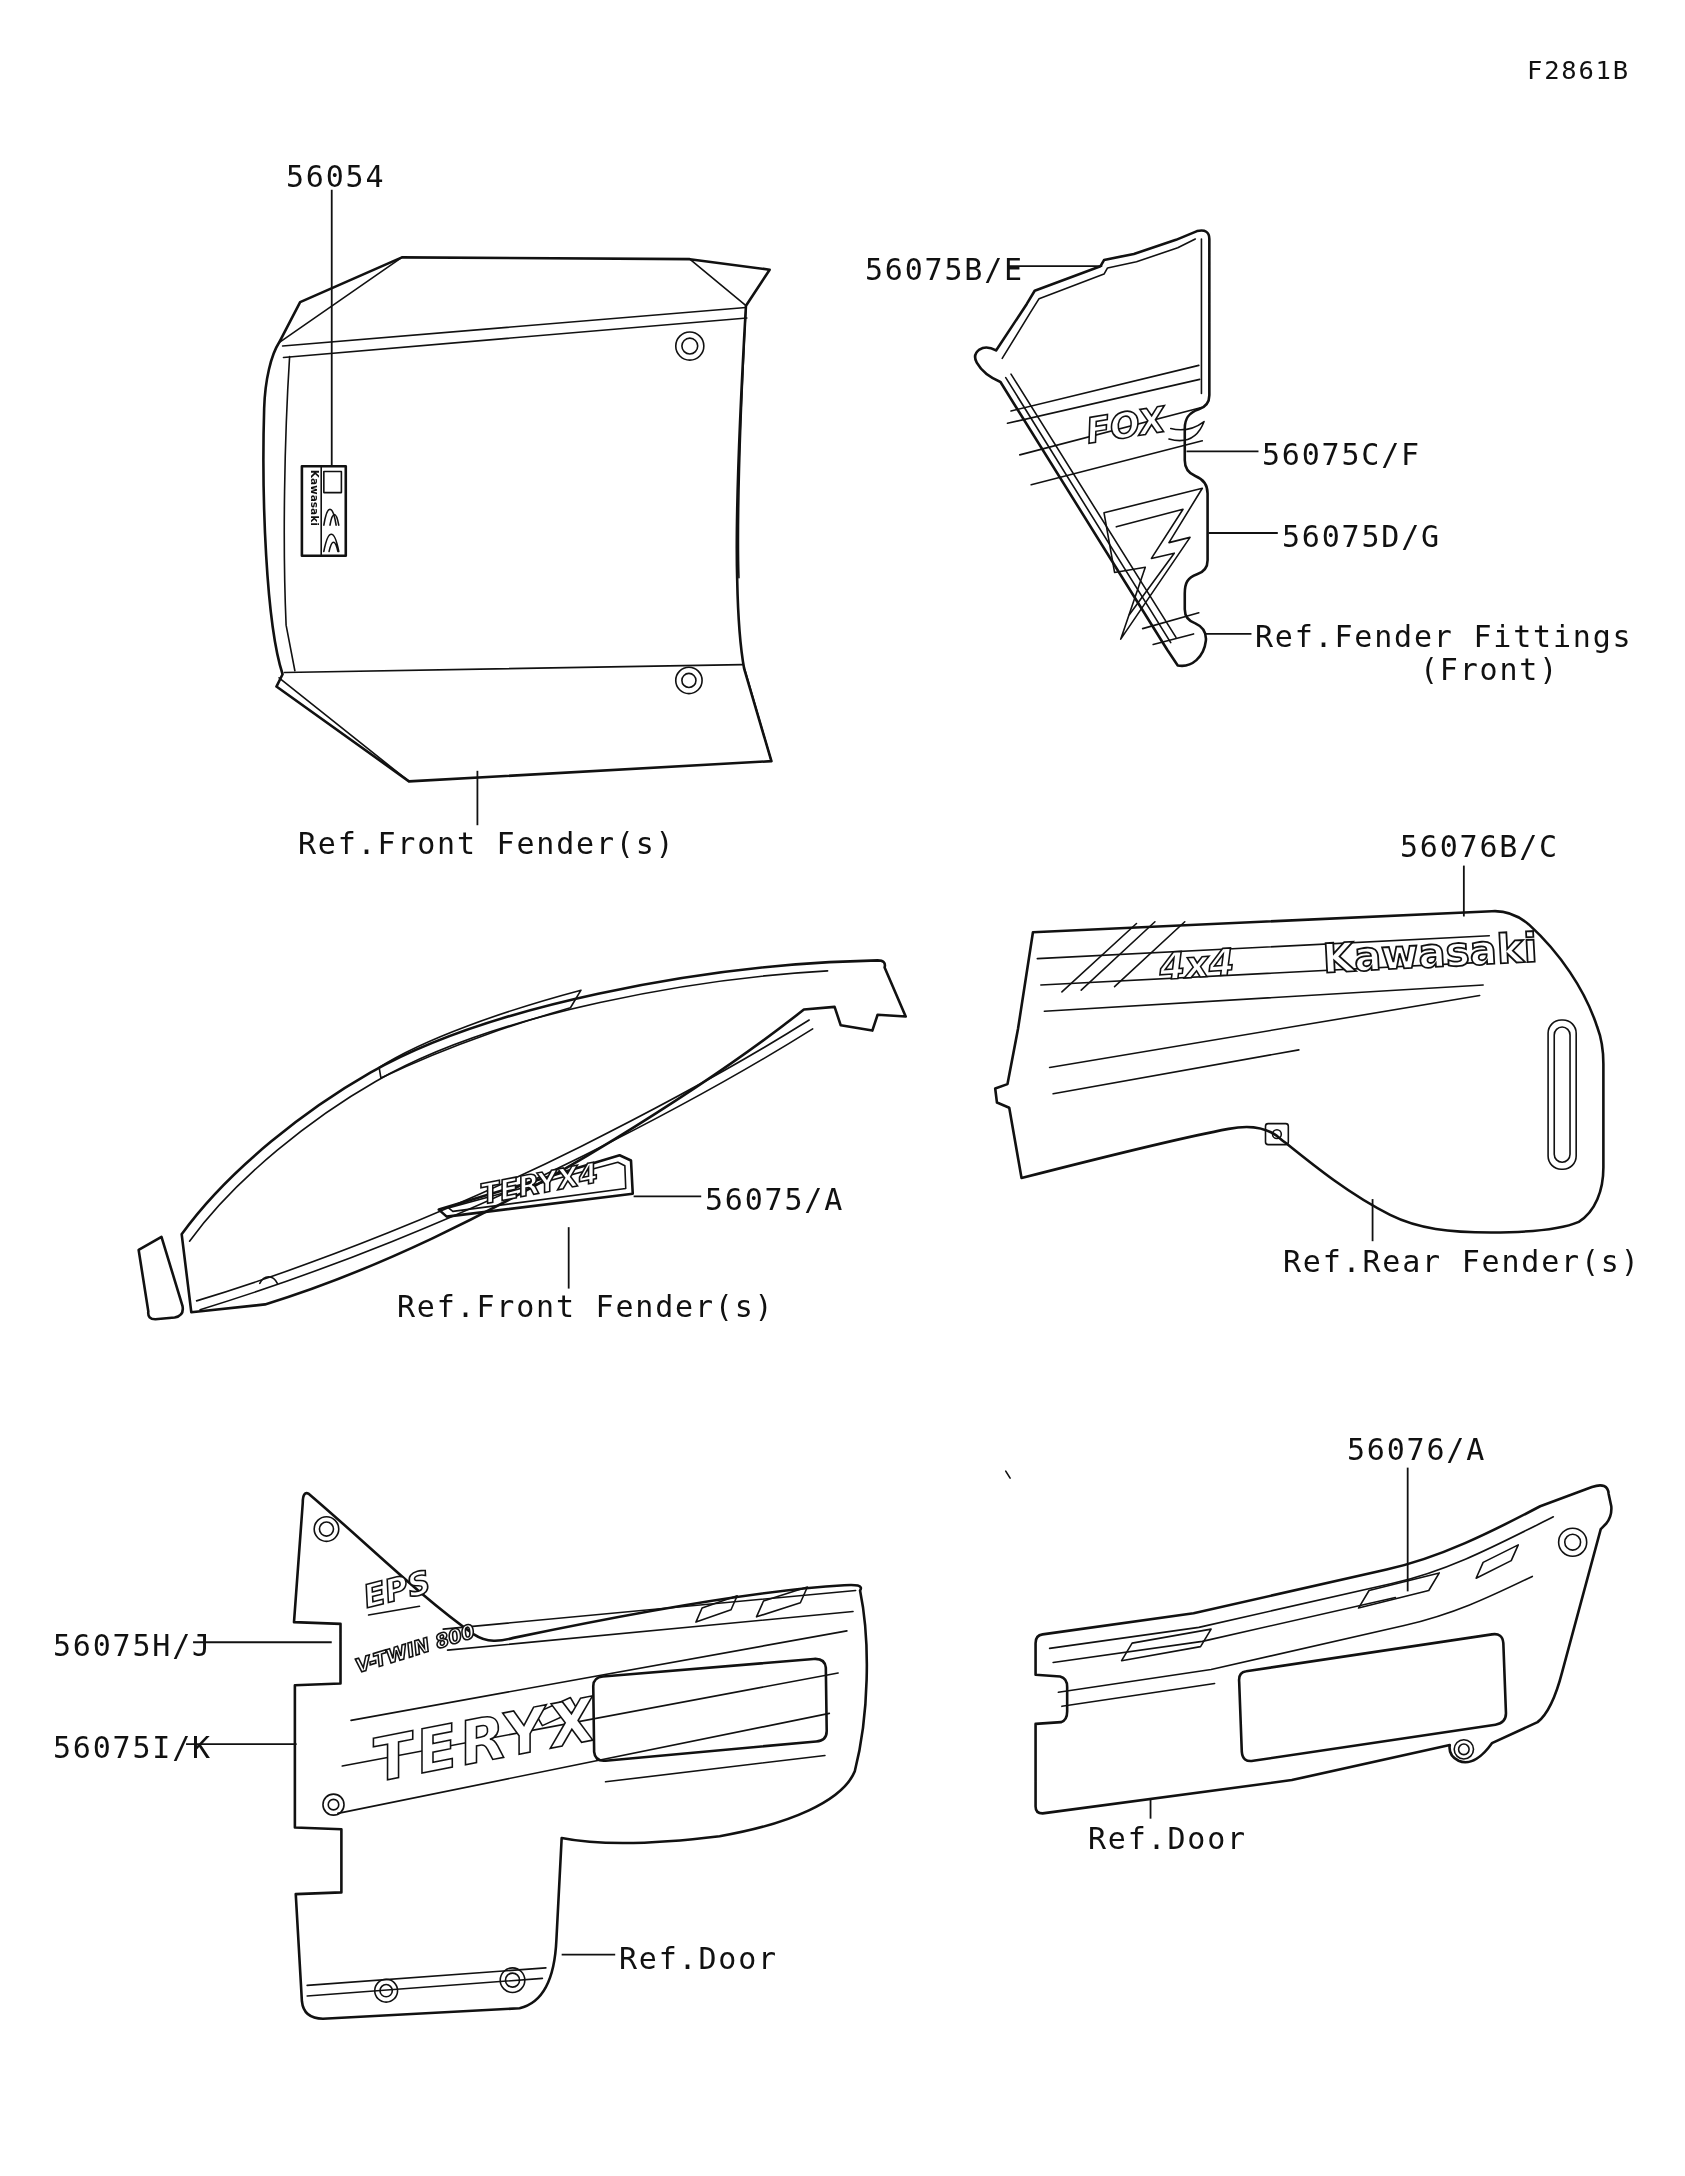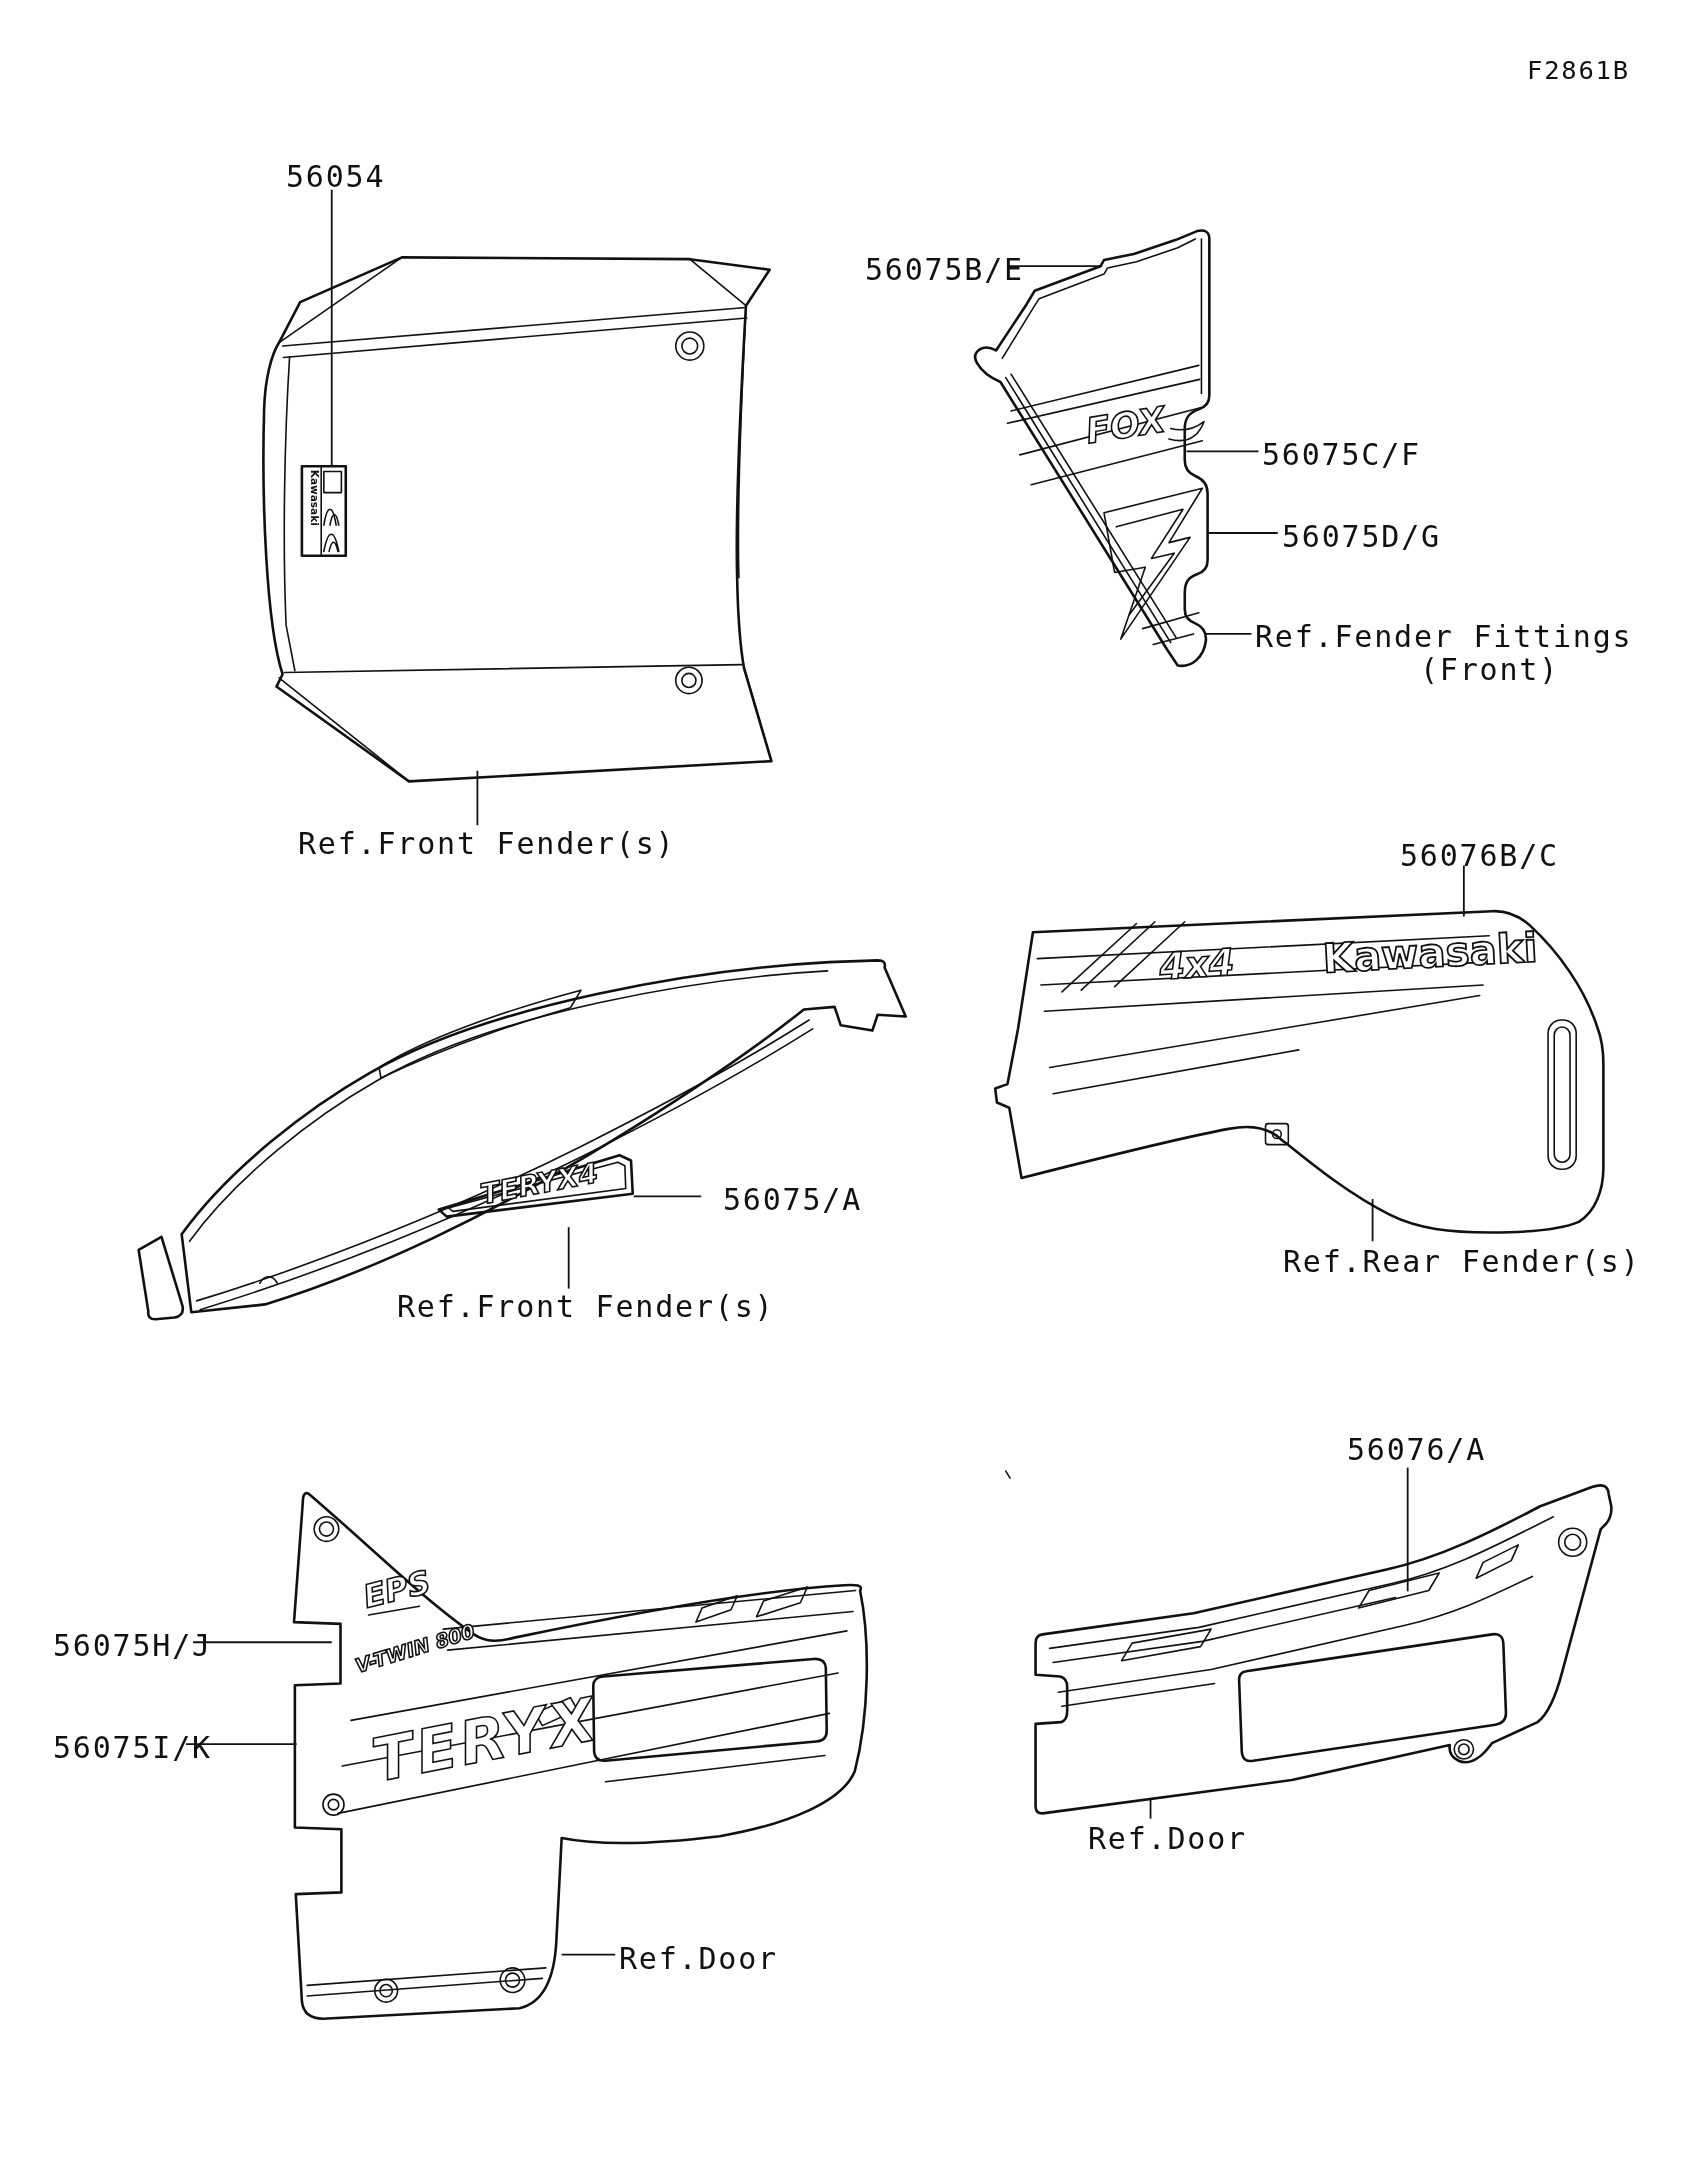--- a/index.html
+++ b/index.html
@@ -182,24 +182,24 @@
 
 <div class="callout" style="left:286px;top:160px;">56054</div>
 <div class="callout" style="left:298px;top:827px;">Ref.Front Fender(s)</div>
 
 <div class="callout" style="left:865px;top:253px;">56075B/E</div>
 <div class="callout" style="left:1262px;top:438px;">56075C/F</div>
 <div class="callout" style="left:1282px;top:520px;">56075D/G</div>
 <div class="callout" style="left:1255px;top:620px;">Ref.Fender Fittings</div>
 <div class="callout" style="left:1420px;top:653px;">(Front)</div>
 
-<div class="callout" style="left:705px;top:1183px;margin-left:18px;">56075/A</div>
+<div class="callout" style="left:705px;top:1183px;">56075/A</div>
 <div class="callout" style="left:397px;top:1290px;">Ref.Front Fender(s)</div>
 
-<div class="callout" style="left:1400px;top:830px;margin-top:9px;">56076B/C</div>
+<div class="callout" style="left:1400px;top:830px;">56076B/C</div>
 <div class="callout" style="left:1283px;top:1245px;">Ref.Rear Fender(s)</div>
 
 <div class="callout" style="left:53px;top:1629px;">56075H/J</div>
 <div class="callout" style="left:53px;top:1731px;">56075I/K</div>
 <div class="callout" style="left:619px;top:1942px;">Ref.Door</div>
 
 <div class="callout" style="left:1347px;top:1433px;">56076/A</div>
 <div class="callout" style="left:1088px;top:1822px;">Ref.Door</div>
 
 

